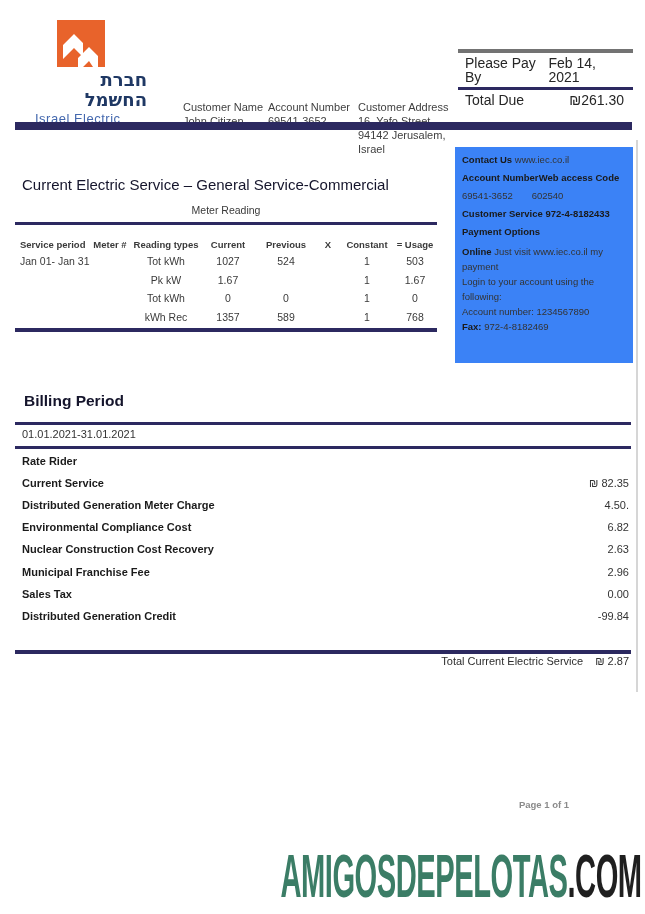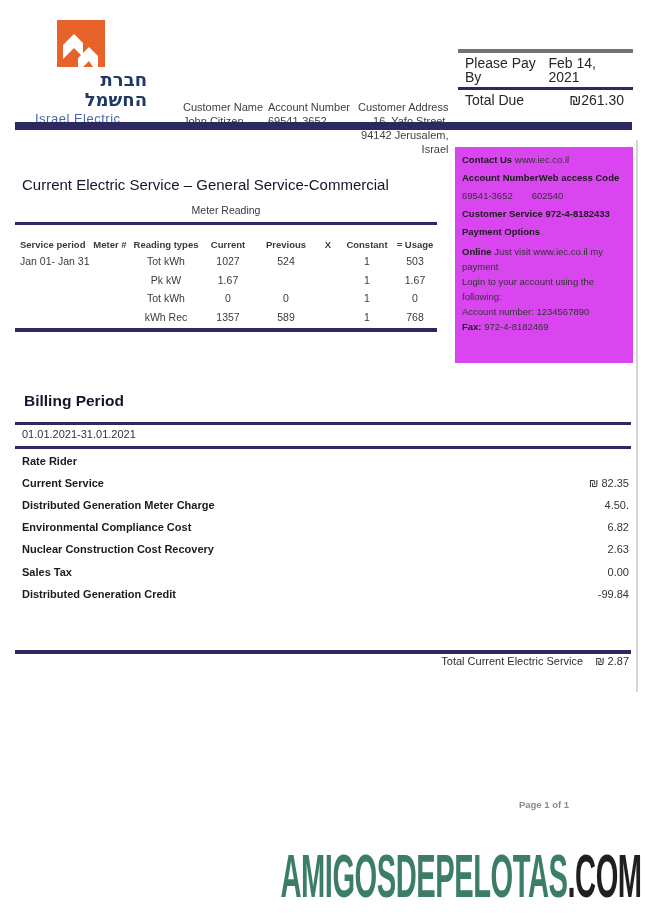--- a/index.html
+++ b/index.html
@@ -33,21 +33,21 @@
   .tbl-rule-bottom{left:15px;top:328px;width:422px;height:4px;}
 
   .meter-table{left:15px;top:236px;width:422px;display:grid;
     grid-template-columns:72px 46px 66px 58px 58px 26px 52px 44px;
     grid-template-rows:16px 18.6px 18.6px 18.6px 18.6px;align-items:center;}
   .meter-table .h{font-size:9.5px;font-weight:bold;color:#3a3a3a;text-align:center;white-space:nowrap;}
   .meter-table .c{font-size:10.5px;color:#3a3a3a;text-align:center;white-space:nowrap;}
   .meter-table .first{text-align:left;padding-left:5px;}
 
   
-  .contact-panel{left:455px;top:147px;width:178px;height:216px;background:#d946ef;
+  .contact-panel{left:455px;top:147px;width:178px;height:216px;background:#3b82f6;
     box-sizing:border-box;padding:7px 7px;font-size:9.5px;color:#333;}
   .contact-panel .prow{line-height:11px;margin-bottom:7px;white-space:nowrap;}
   .contact-panel b{color:#1a1a1a;}
   .contact-panel .tight{line-height:15px;margin-bottom:0;}
   .inline-w1{display:inline-block;width:74px;}
   .inline-w2{display:inline-block;width:67px;}
 
   
   .billing-title{left:24px;top:392px;font-size:15.5px;font-weight:bold;color:#15152c;}
   .bill-rule-1{left:15px;top:422px;width:616px;height:3px;}
@@ -84,21 +84,21 @@
 </div>
 
 <div class="abs cust-col" style="left:183px;">
   <div>Customer Name</div>
   <div>John Citizen</div>
 </div>
 <div class="abs cust-col" style="left:268px;">
   <div>Account Number</div>
   <div>69541-3652</div>
 </div>
-<div class="abs cust-col" style="left:358px;text-align:right;">
+<div class="abs cust-col" style="left:358px;">
   <div>Customer Address</div>
   <div>16, Yafo Street,</div>
   <div>94142 Jerusalem,</div>
   <div>Israel</div>
 </div>
 
 <div class="abs paybox">
   <div class="row">
     <span>Please Pay By</span>
     <span>Feb 14, 2021</span>
@@ -219,20 +219,24 @@
   </div>
   <div class="bill-row">
     <span class="lbl">Environmental Compliance Cost</span>
     <span class="amt">6.82</span>
   </div>
   <div class="bill-row">
     <span class="lbl">Nuclear Construction Cost Recovery</span>
     <span class="amt">2.63</span>
   </div>
   <div class="bill-row">
+    <span class="lbl">Municipal Franchise Fee</span>
+    <span class="amt">2.96</span>
+  </div>
+  <div class="bill-row">
     <span class="lbl">Sales Tax</span>
     <span class="amt">0.00</span>
   </div>
   <div class="bill-row">
     <span class="lbl">Distributed Generation Credit</span>
     <span class="amt">-99.84</span>
   </div>
 </div>
 
 <div class="abs rule bill-rule-3"></div>

